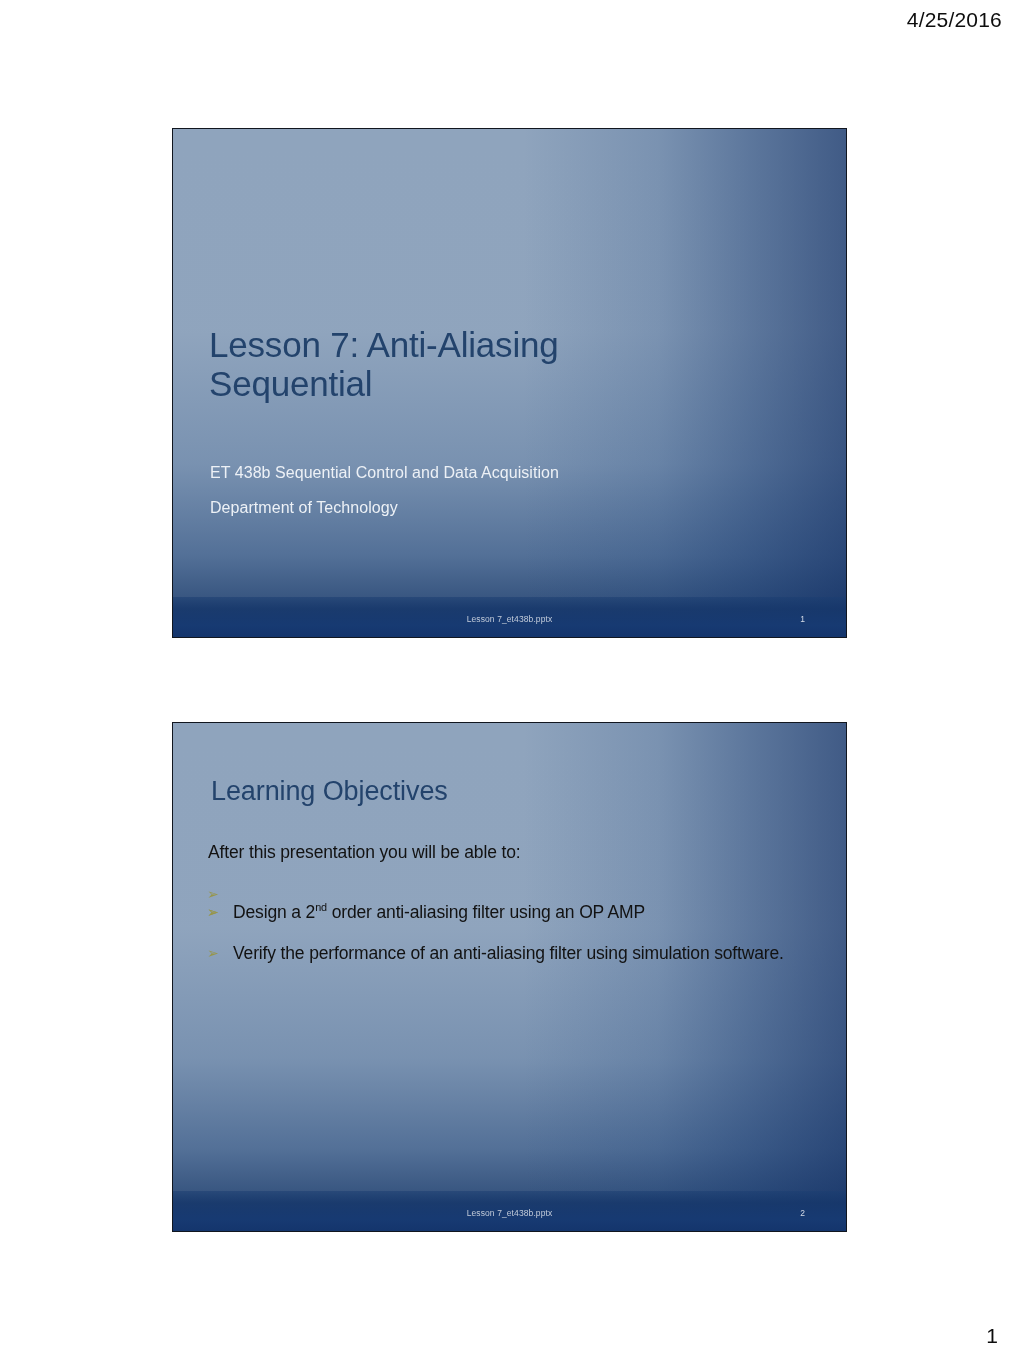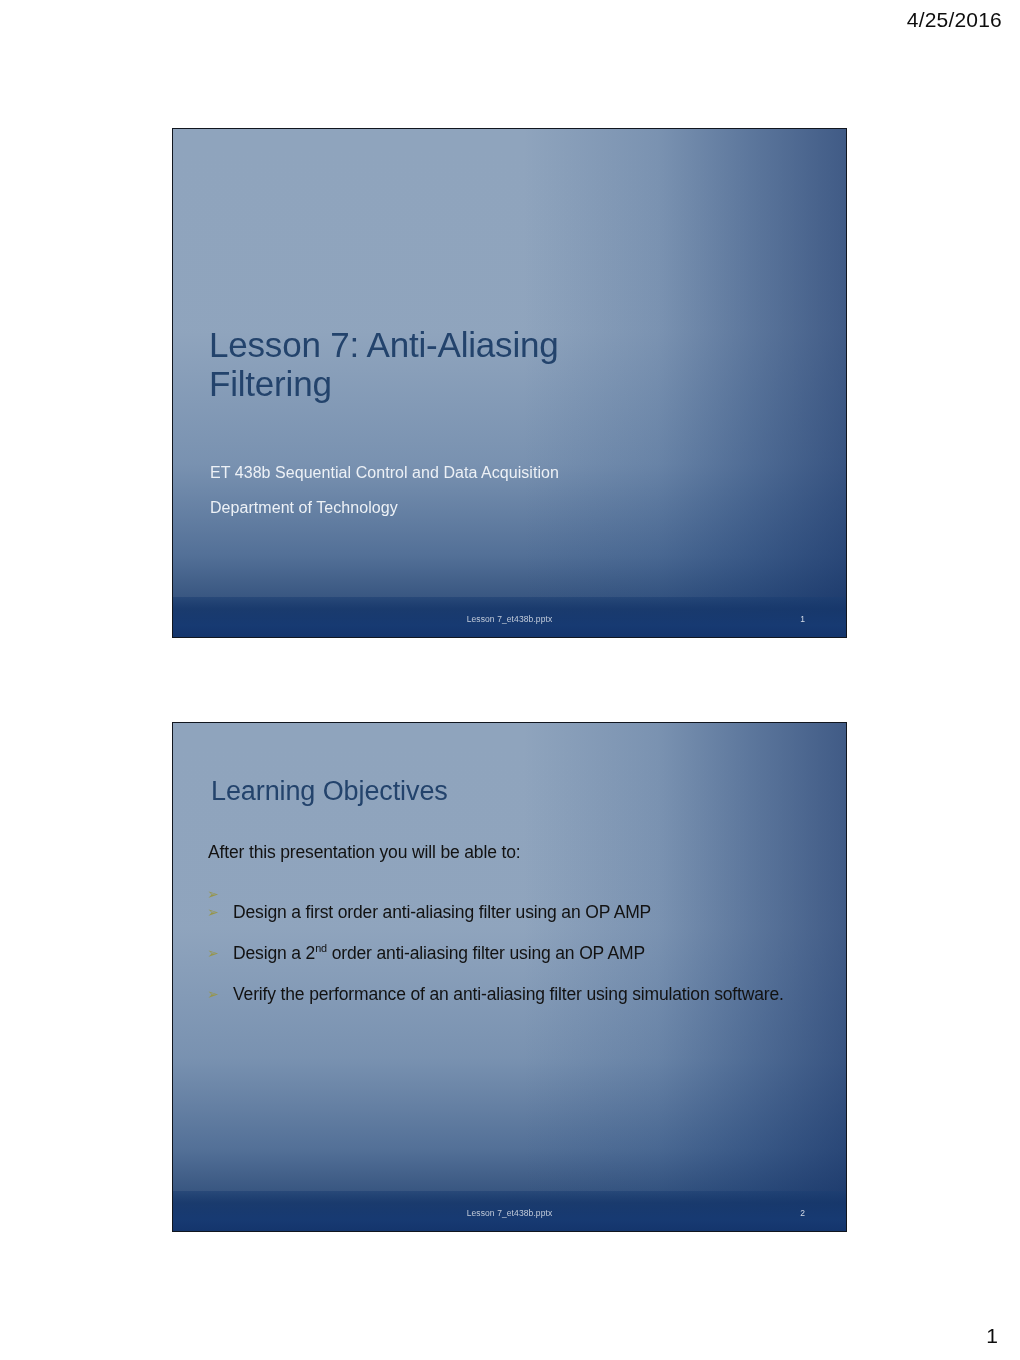--- a/index.html
+++ b/index.html
@@ -233,21 +233,21 @@
 
 <div class="page-date">4/25/2016</div>
 
 <div class="slide" id="slide-1">
   <div class="slide-bg"></div>
   <div class="slide-bg2"></div>
   <div class="slide-bg3"></div>
   <div class="slide-footband"></div>
 
   <div class="slide-content">
-    <div class="title-main">Lesson 7: Anti-Aliasing Filtering</div>
+    <div class="title-main">Lesson 7: Anti-Aliasing Sequential</div>
 
     <div class="title-sub" id="subtitle-course">ET 438b  Sequential Control and Data Acquisition</div>
 
     <div class="title-sub" id="subtitle-dept">Department of Technology</div>
 
     <div class="slide-footer-file">Lesson 7_et438b.pptx</div>
 
     <div class="slide-footer-num">1</div>
   </div>
 </div>
@@ -262,21 +262,20 @@
     <div class="slide-title">Learning Objectives</div>
 
     <div class="body-intro">After this presentation you will be able to:</div>
 
     <ul class="bullet-list">
       <li class="bullet-item">
         <span class="bullet-marker">➢</span>
       </li>
       <li class="bullet-item">
         <span class="bullet-marker">➢</span>
-        <span>Design a first order anti-aliasing filter using an OP AMP</span>
       </li>
       <li class="bullet-item">
         <span class="bullet-marker">➢</span>
         <span>Design a 2</span><sup>nd</sup><span> order anti-aliasing filter using an OP AMP</span>
       </li>
       <li class="bullet-item">
         <span class="bullet-marker">➢</span>
         <span>Verify the performance of an anti-aliasing filter using simulation software.</span>
       </li>
     </ul>

